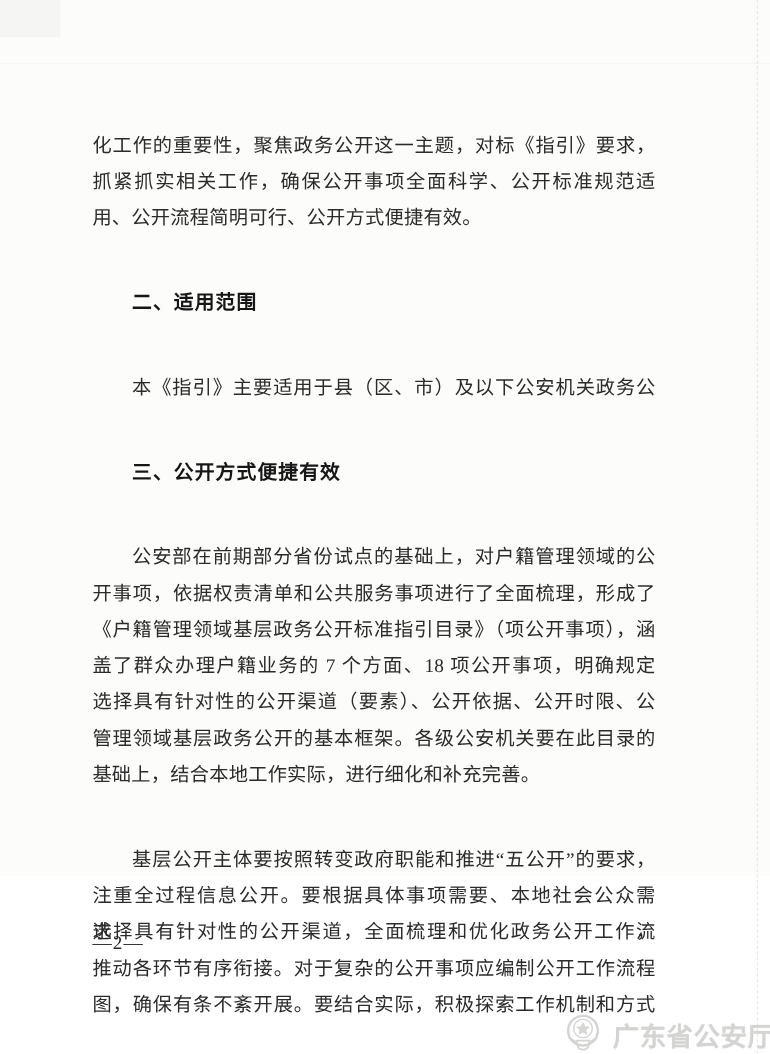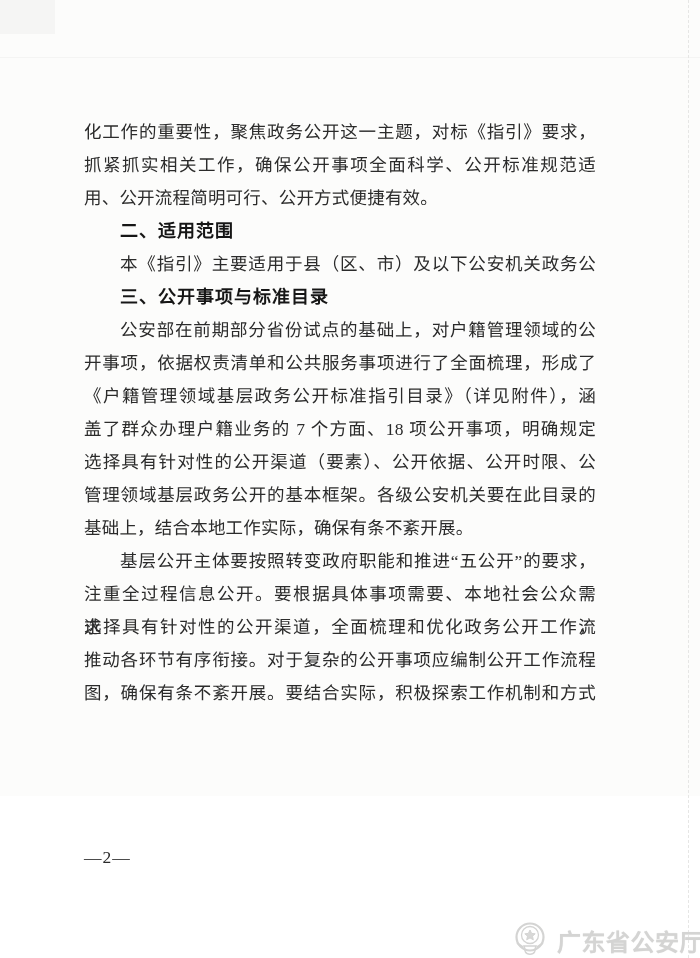--- a/index.html
+++ b/index.html
@@ -36,21 +36,21 @@
     height: 33px; line-height: 33px;
     font-size: 17.5px;
     letter-spacing: 0.2px;
     white-space: nowrap;
   }
   .line.justify {
     white-space: normal;
     text-align: justify;
     text-align-last: justify;
   }
-  .line.indent { text-indent: 36px; }
+  .line.indent { text-indent: 36px; margin-top: 44px; }
   .line.heading {
     font-family: "Liberation Sans", sans-serif;
     font-weight: bold;
     font-size: 18px;
     color: #161616;
     letter-spacing: 1px;
   }
   .page-number {
     position: absolute; left: 84px; top: 841px;
     height: 33px; line-height: 33px;
@@ -84,28 +84,28 @@
   <div class="scan-line-horizontal"></div>
   <div class="scan-line-vertical"></div>
 
   <main class="doc-lines">
     <div>
         <div class="line body justify">化工作的重要性，聚焦政务公开这一主题，对标《指引》要求，</div>
         <div class="line body justify">抓紧抓实相关工作，确保公开事项全面科学、公开标准规范适</div>
         <div class="line body">用、公开流程简明可行、公开方式便捷有效。</div>
         <div class="line heading indent">二、适用范围</div>
         <div class="line body indent justify">本《指引》主要适用于县（区、市）及以下公安机关政务公</div>
-        <div class="line heading indent">三、公开事项与标准目录</div>
+        <div class="line heading indent">三、公开方式便捷有效</div>
         <div class="line body indent justify">公安部在前期部分省份试点的基础上，对户籍管理领域的公</div>
         <div class="line body justify">开事项，依据权责清单和公共服务事项进行了全面梳理，形成了</div>
-        <div class="line body justify">《户籍管理领域基层政务公开标准指引目录》（详见附件），涵</div>
+        <div class="line body justify">《户籍管理领域基层政务公开标准指引目录》（项公开事项），涵</div>
         <div class="line body justify">盖了群众办理户籍业务的 7 个方面、18 项公开事项，明确规定</div>
         <div class="line body justify">选择具有针对性的公开渠道（要素）、公开依据、公开时限、公</div>
         <div class="line body justify">管理领域基层政务公开的基本框架。各级公安机关要在此目录的</div>
-        <div class="line body">基础上，结合本地工作实际，确保有条不紊开展。</div>
+        <div class="line body">基础上，结合本地工作实际，进行细化和补充完善。</div>
         <div class="line body indent justify">基层公开主体要按照转变政府职能和推进“五公开”的要求，</div>
         <div class="line body justify">注重全过程信息公开。要根据具体事项需要、本地社会公众需求，</div>
         <div class="line body justify">选择具有针对性的公开渠道，全面梳理和优化政务公开工作流</div>
         <div class="line body justify">推动各环节有序衔接。对于复杂的公开事项应编制公开工作流程</div>
         <div class="line body justify">图，确保有条不紊开展。要结合实际，积极探索工作机制和方式</div>
       </div>
   </main>
 
   <div class="page-number">—2—</div>
 

